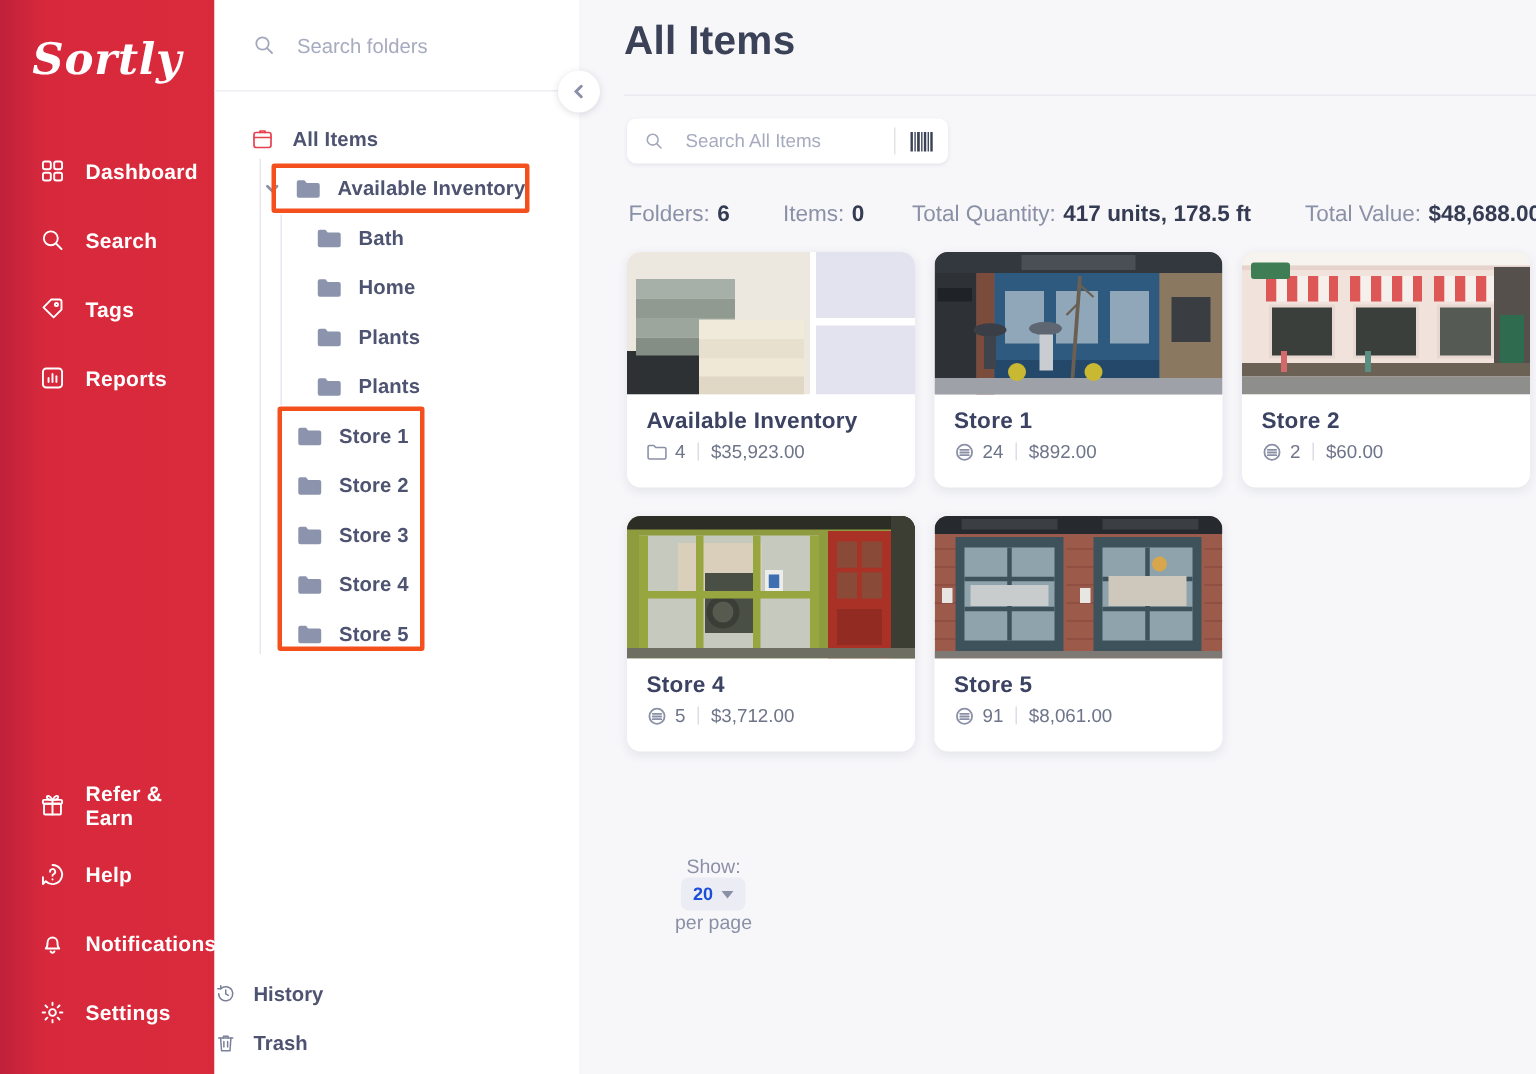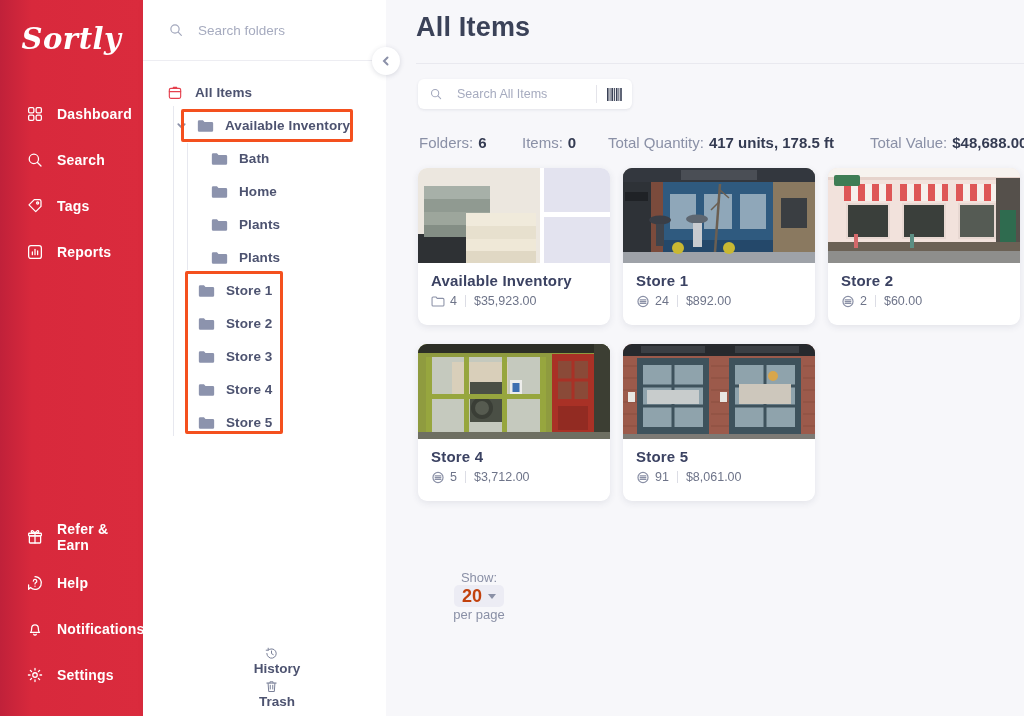--- a/index.html
+++ b/index.html
@@ -45,22 +45,22 @@
   .trow .fic{width:17px;height:14px;margin-right:11px;flex:0 0 17px;}
   .t0{padding-left:24px;} .t0 .bic{width:16px;height:16px;margin-right:12px;}
   .t0 .bic svg{width:16px;height:16px;stroke:#E5404E;fill:none;stroke-width:1.7;stroke-linecap:round;stroke-linejoin:round;}
   .t1{padding-left:33px;} .t1b{padding-left:55px;} .t2{padding-left:68px;}
   .guide{position:absolute;width:1px;background:#E7E8EF;}
   .g1{left:30px;top:106px;height:330px;} .g2{left:44px;top:143px;height:127px;}
   .hl{position:absolute;border:3px solid #F4501E;border-radius:2px;z-index:4;}
   .hl1{left:38px;top:109px;width:172px;height:33px;}
   .hl2{left:42px;top:271px;width:98px;height:163px;}
   .ffoot{position:absolute;left:0;top:646px;width:243px;}
-  .frow{display:flex;align-items:center;height:33px;padding-left:25px;font-size:13.5px;
-        font-weight:600;color:#4D5370;flex-direction:column;}
+  .frow{display:flex;align-items:center;height:33px;font-size:13.5px;
+        font-weight:600;color:#4D5370;}
   .frow svg{width:15px;height:15px;margin-right:11px;stroke:#7A8098;fill:none;
             stroke-width:1.6;stroke-linecap:round;stroke-linejoin:round;}
 
   
   .main{position:absolute;left:386px;top:0;width:638px;height:716px;background:#F7F7FA;overflow:hidden;}
   .title{position:absolute;left:30px;top:12px;font-size:27px;font-weight:bold;color:#3B4258;letter-spacing:.2px;}
   .hdiv{position:absolute;left:30px;right:0;top:63px;height:1px;background:#E9E9EF;}
   .msearch{position:absolute;left:32px;top:79px;width:214px;height:30px;background:#fff;
            border-radius:6px;box-shadow:0 1px 3px rgba(50,55,90,.10);display:flex;align-items:center;
            padding:0 9px 0 11px;}
@@ -82,21 +82,21 @@
   .thumb{width:192px;height:95px;display:block;}
   .cbody{padding:9px 13px 0 13px;}
   .ctitle{font-size:15px;font-weight:bold;color:#3B4262;letter-spacing:.2px;}
   .cinfo{display:flex;align-items:center;margin-top:5px;font-size:12.5px;color:#6E7489;}
   .cinfo svg{width:14px;height:13px;margin-right:5px;stroke:#8A90A6;fill:none;stroke-width:1.5;
              stroke-linecap:round;stroke-linejoin:round;}
   .cinfo .sep{width:1px;height:12px;background:#DCDDE5;margin:0 8px;}
 
   .pager{position:absolute;left:58px;top:570px;display:flex;align-items:center;font-size:13px;color:#8A90A6;flex-direction:column;}
   .pill{display:flex;align-items:center;background:#ECECF4;border-radius:5px;height:22px;
-        padding:0 8px;margin:0 10px;color:#c2410c;font-weight:bold;font-size:18px;}
+        padding:0 8px;margin:0 10px;color:#1d4ed8;font-weight:bold;font-size:12px;}
   .caret{width:0;height:0;border-left:4px solid transparent;border-right:4px solid transparent;
          border-top:5px solid #8A90A6;margin-left:6px;}
 </style>
 </head>
 <body>
 
 <div class="app">
 
   <div class="sidebar">
     <div class="logo">Sortly</div>

